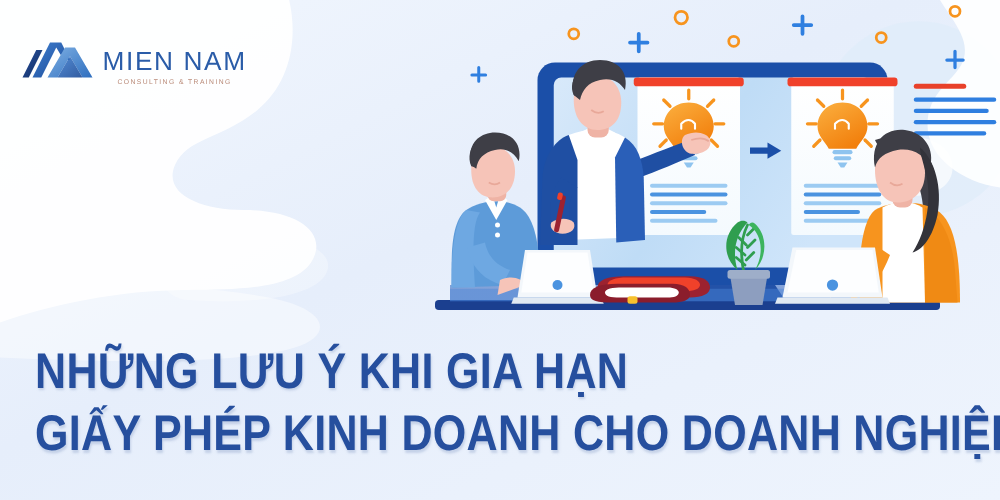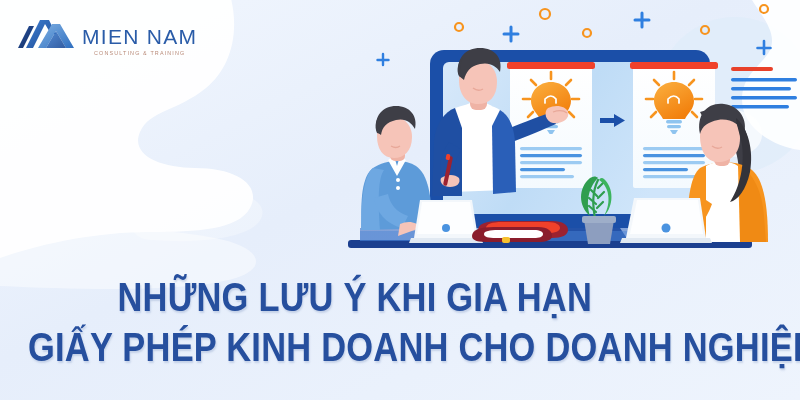--- a/index.html
+++ b/index.html
@@ -13,41 +13,40 @@
   #stage {
     position:relative;
     width:800px; height:400px;
     background:linear-gradient(135deg,#eef4fd 0%,#e7f0fb 40%,#e9f1fc 70%,#eef4fd 100%);
     overflow:hidden;
   }
   .svgfull { position:absolute; left:0; top:0; width:800px; height:400px; display:block; }
 
   
   #logo {
-    position:absolute; left:16px; top:18px;
-    display:flex; align-items:flex-end; gap:6px;
+    position:absolute; left:16px; top:32px;
+    display:flex; align-items:center; gap:6px;
   }
   #logo-mark { width:60px; height:38px; flex:none; }
   #logo-text { padding-top:7px; }
   #logo-name {
     font-size:21px; letter-spacing:1.3px;
     color:#2a5ca8; font-weight:400; line-height:1;
     font-family:"Liberation Sans", sans-serif;
   }
   #logo-tag {
     font-size:5.4px; letter-spacing:1.15px;
     color:#b98a78; margin-top:4px; line-height:1;
     text-align:center;
   }
 
   
   #headline {
     position:absolute; left:28px; top:272px;
     width:760px;
-    text-align:center;
   }
   .hl-line {
     font-family:"Liberation Sans Narrow","Liberation Sans",sans-serif;
     font-weight:700;
     font-size:40px;
     line-height:50px;
     letter-spacing:0.3px;
     color:#264f9e;
     white-space:nowrap;
     transform:scaleX(0.86);

